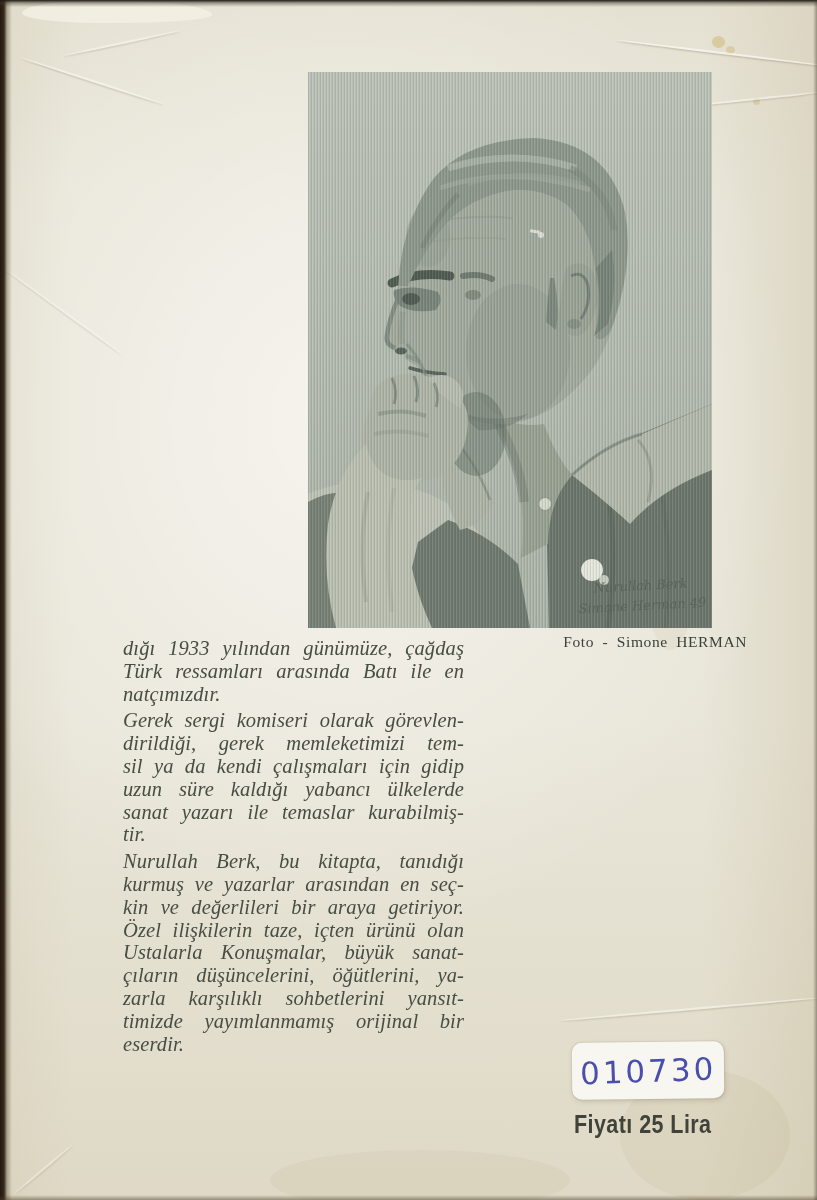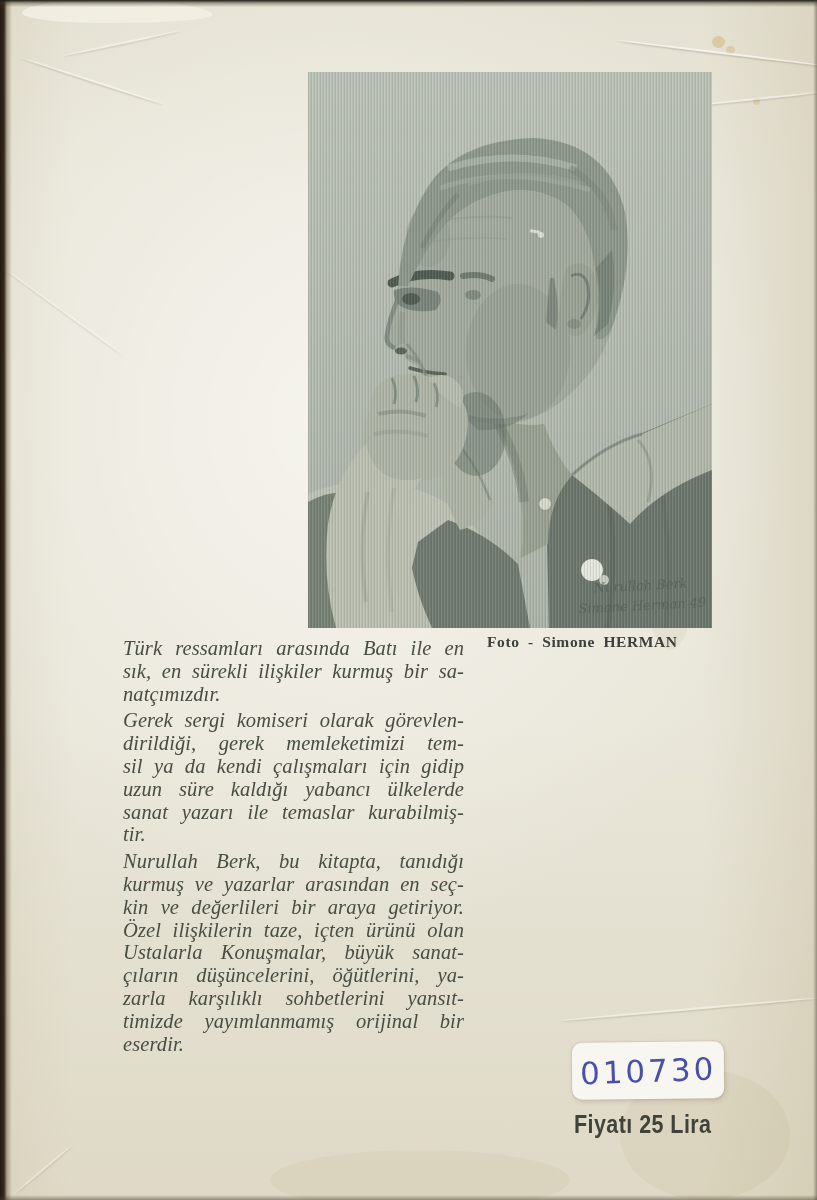--- a/index.html
+++ b/index.html
@@ -32,22 +32,22 @@
   .photo{position:absolute;left:308px;top:72px;width:404px;height:556px;
     box-shadow:inset 0 0 0 1px rgba(88,98,90,.2);}
   .photo svg{display:block;width:100%;height:100%;filter:blur(.5px);}
   .halftone{position:absolute;left:0;top:0;right:0;bottom:0;
     background:
       repeating-linear-gradient(90deg, rgba(56,74,64,0.14) 0 1px, rgba(255,255,255,0.10) 1px 2px, rgba(56,74,64,0.03) 2px 3px);}
   .sig{position:absolute;right:6px;bottom:12px;transform:rotate(-3deg);
     font:italic 13px/1.55 "DejaVu Serif", serif;color:#59625a;opacity:.9;text-align:left;}
   .sig .l1{padding-left:16px;}
   
-  .caption{position:absolute;left:487px;top:633px;width:260px;text-align:left;
-    font-family:"Liberation Serif", serif;font-weight:bold;font-size:15.5px;
+  .caption{position:absolute;left:487px;top:633px;width:260px;text-align:right;
+    font-family:"Liberation Serif", serif;font-weight:normal;font-size:15.5px;
     color:#3c403a;letter-spacing:.6px;word-spacing:4px;}
   
   .body-text{position:absolute;left:123px;top:637px;width:341px;color:#484d42;}
   .para{margin:0 0 4px 0;}
   .para:last-child{margin-bottom:0;}
   .line{font:italic 20.5px/22.8px "Liberation Serif", serif;
     text-align:justify;text-align-last:justify;letter-spacing:.1px;}
   .line.last{text-align-last:left;}
   
   .sticker{position:absolute;left:572px;top:1042px;width:152px;height:57px;
@@ -165,22 +165,22 @@
     <div class="sig">
       <div class="l1">Nurullah Berk</div>
       <div class="l2">Simone Herman 49</div>
     </div>
   </div>
 
   <div class="caption">Foto - Simone HERMAN</div>
 
   <div class="body-text">
       <div class="para">
+        <div class="line">dığı 1933 yılından günümüze, çağdaş</div>
         <div class="line">Türk ressamları arasında Batı ile en</div>
-        <div class="line">sık, en sürekli ilişkiler kurmuş bir sa-</div>
         <div class="line last">natçımızdır.</div>
       </div>
       <div class="para">
         <div class="line">Gerek sergi komiseri olarak görevlen-</div>
         <div class="line">dirildiği, gerek memleketimizi tem-</div>
         <div class="line">sil ya da kendi çalışmaları için gidip</div>
         <div class="line">uzun süre kaldığı yabancı ülkelerde</div>
         <div class="line">sanat yazarı ile temaslar kurabilmiş-</div>
         <div class="line last">tir.</div>
       </div>

